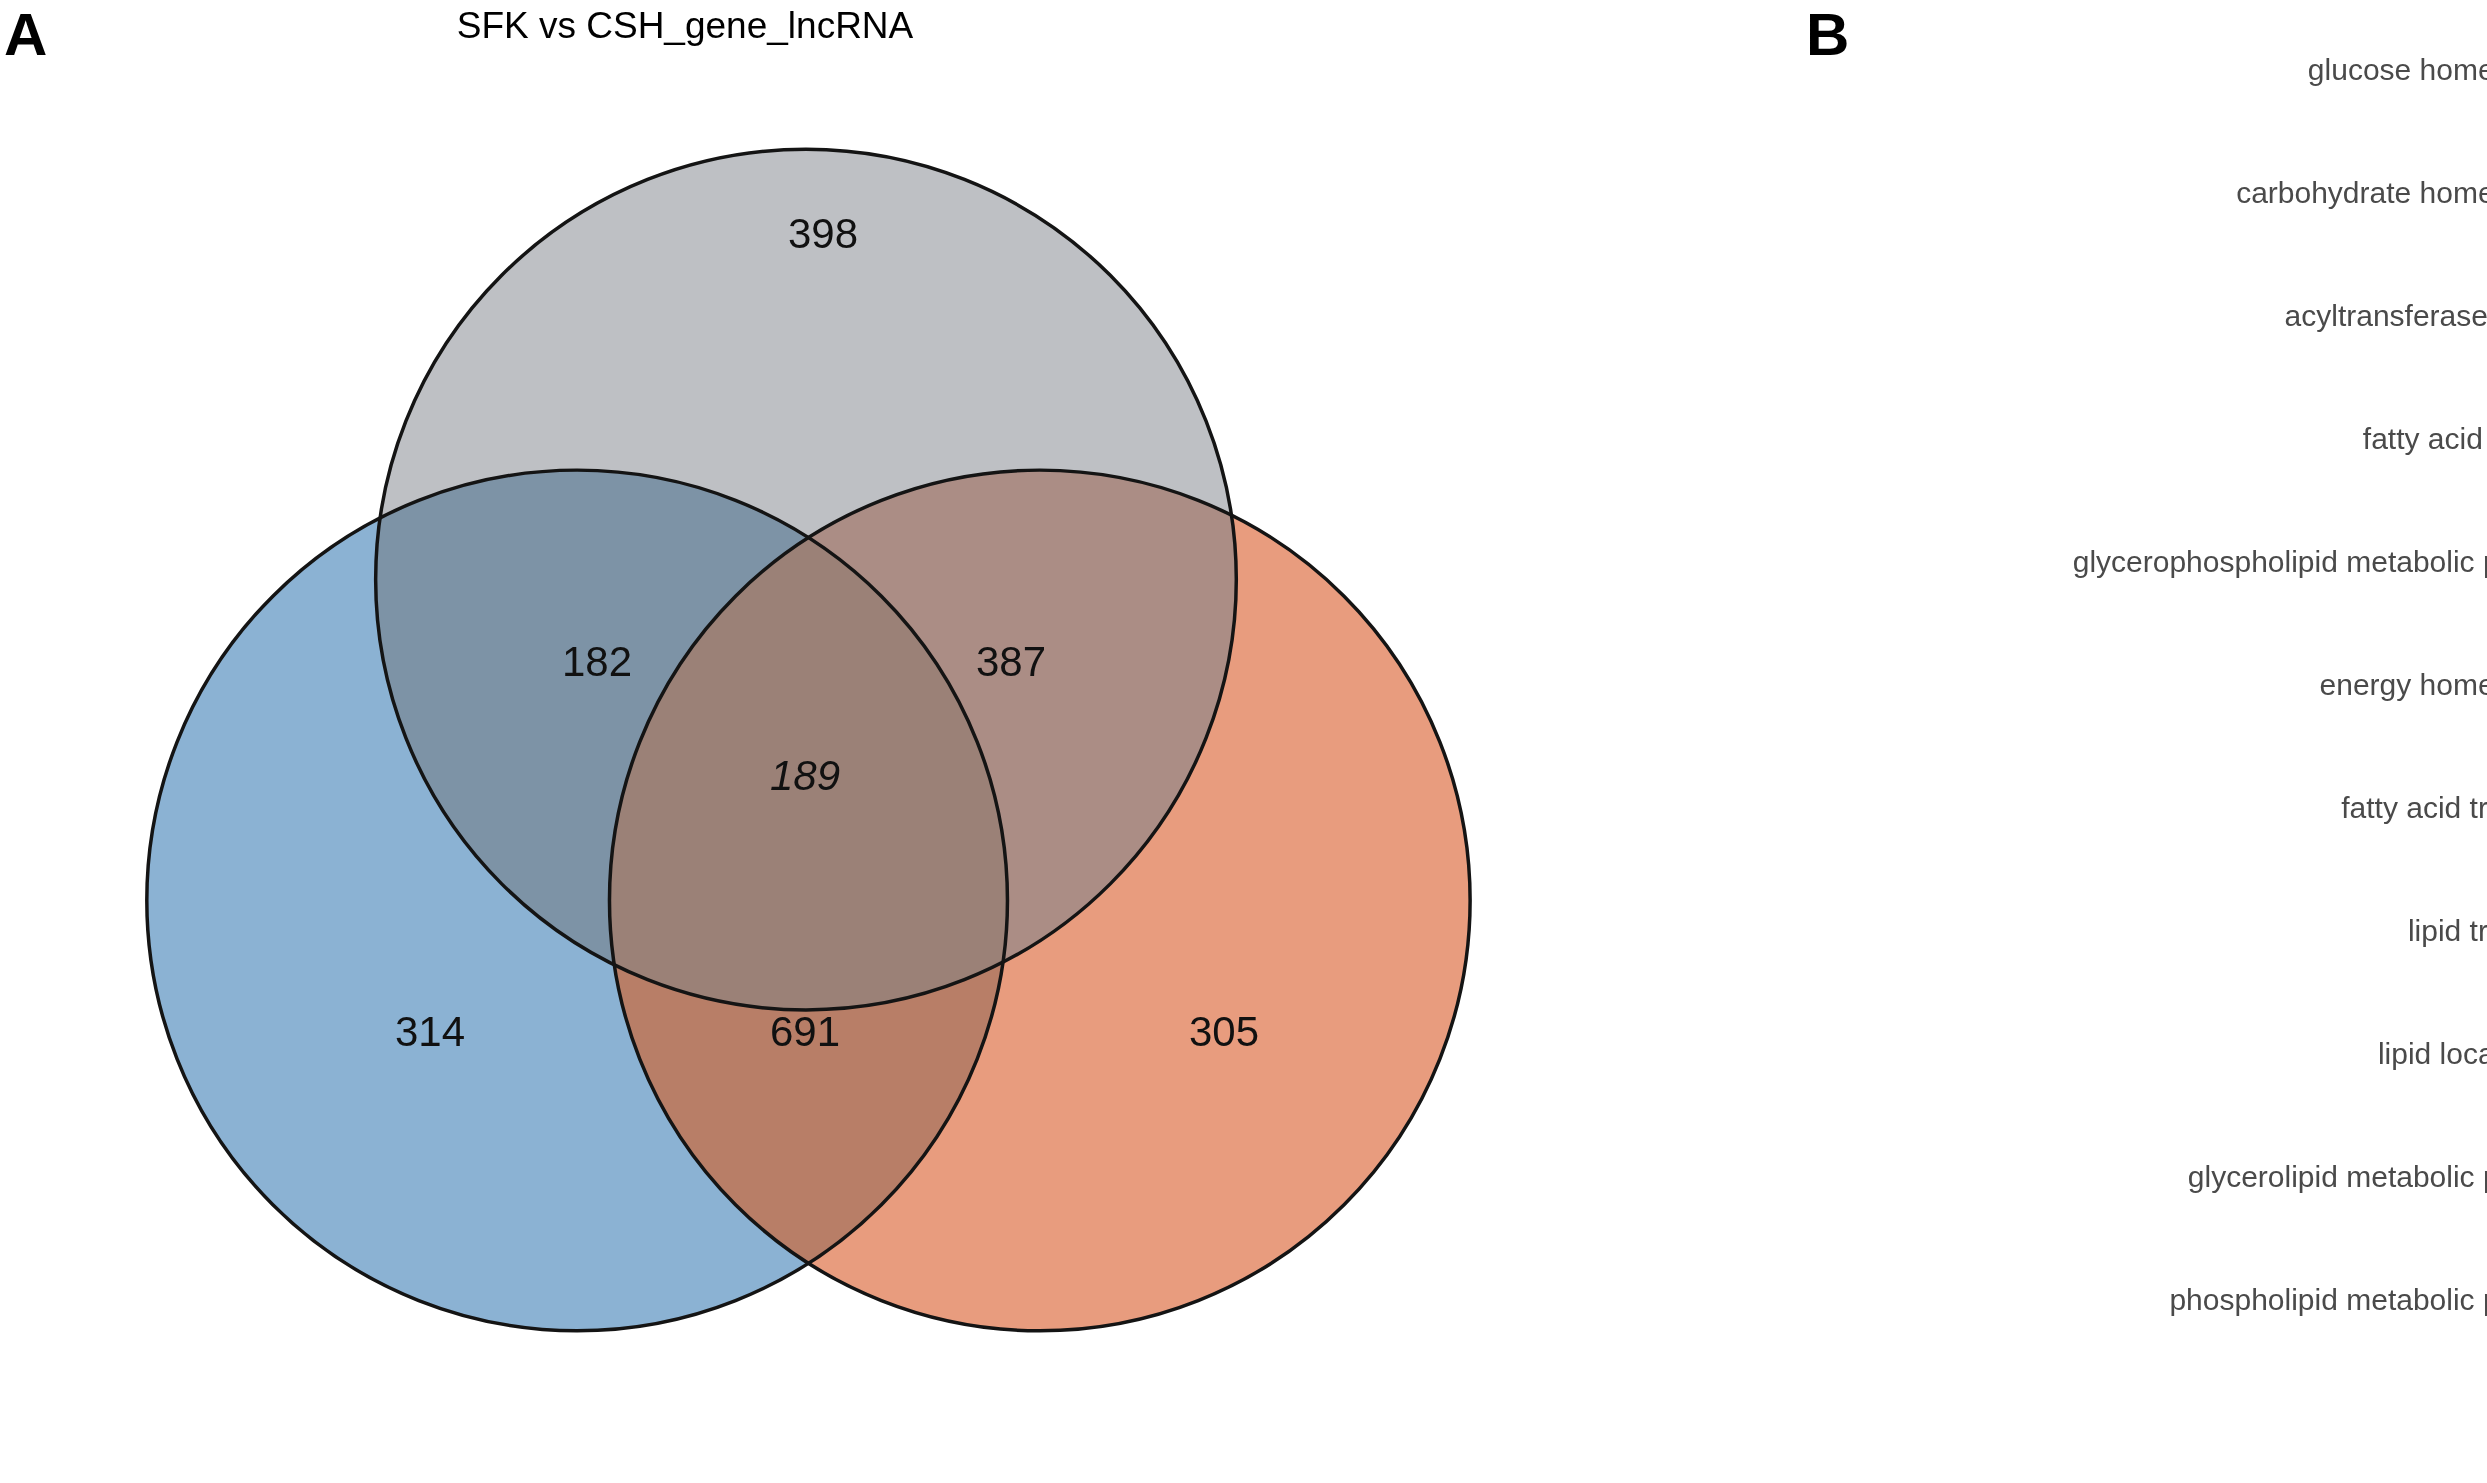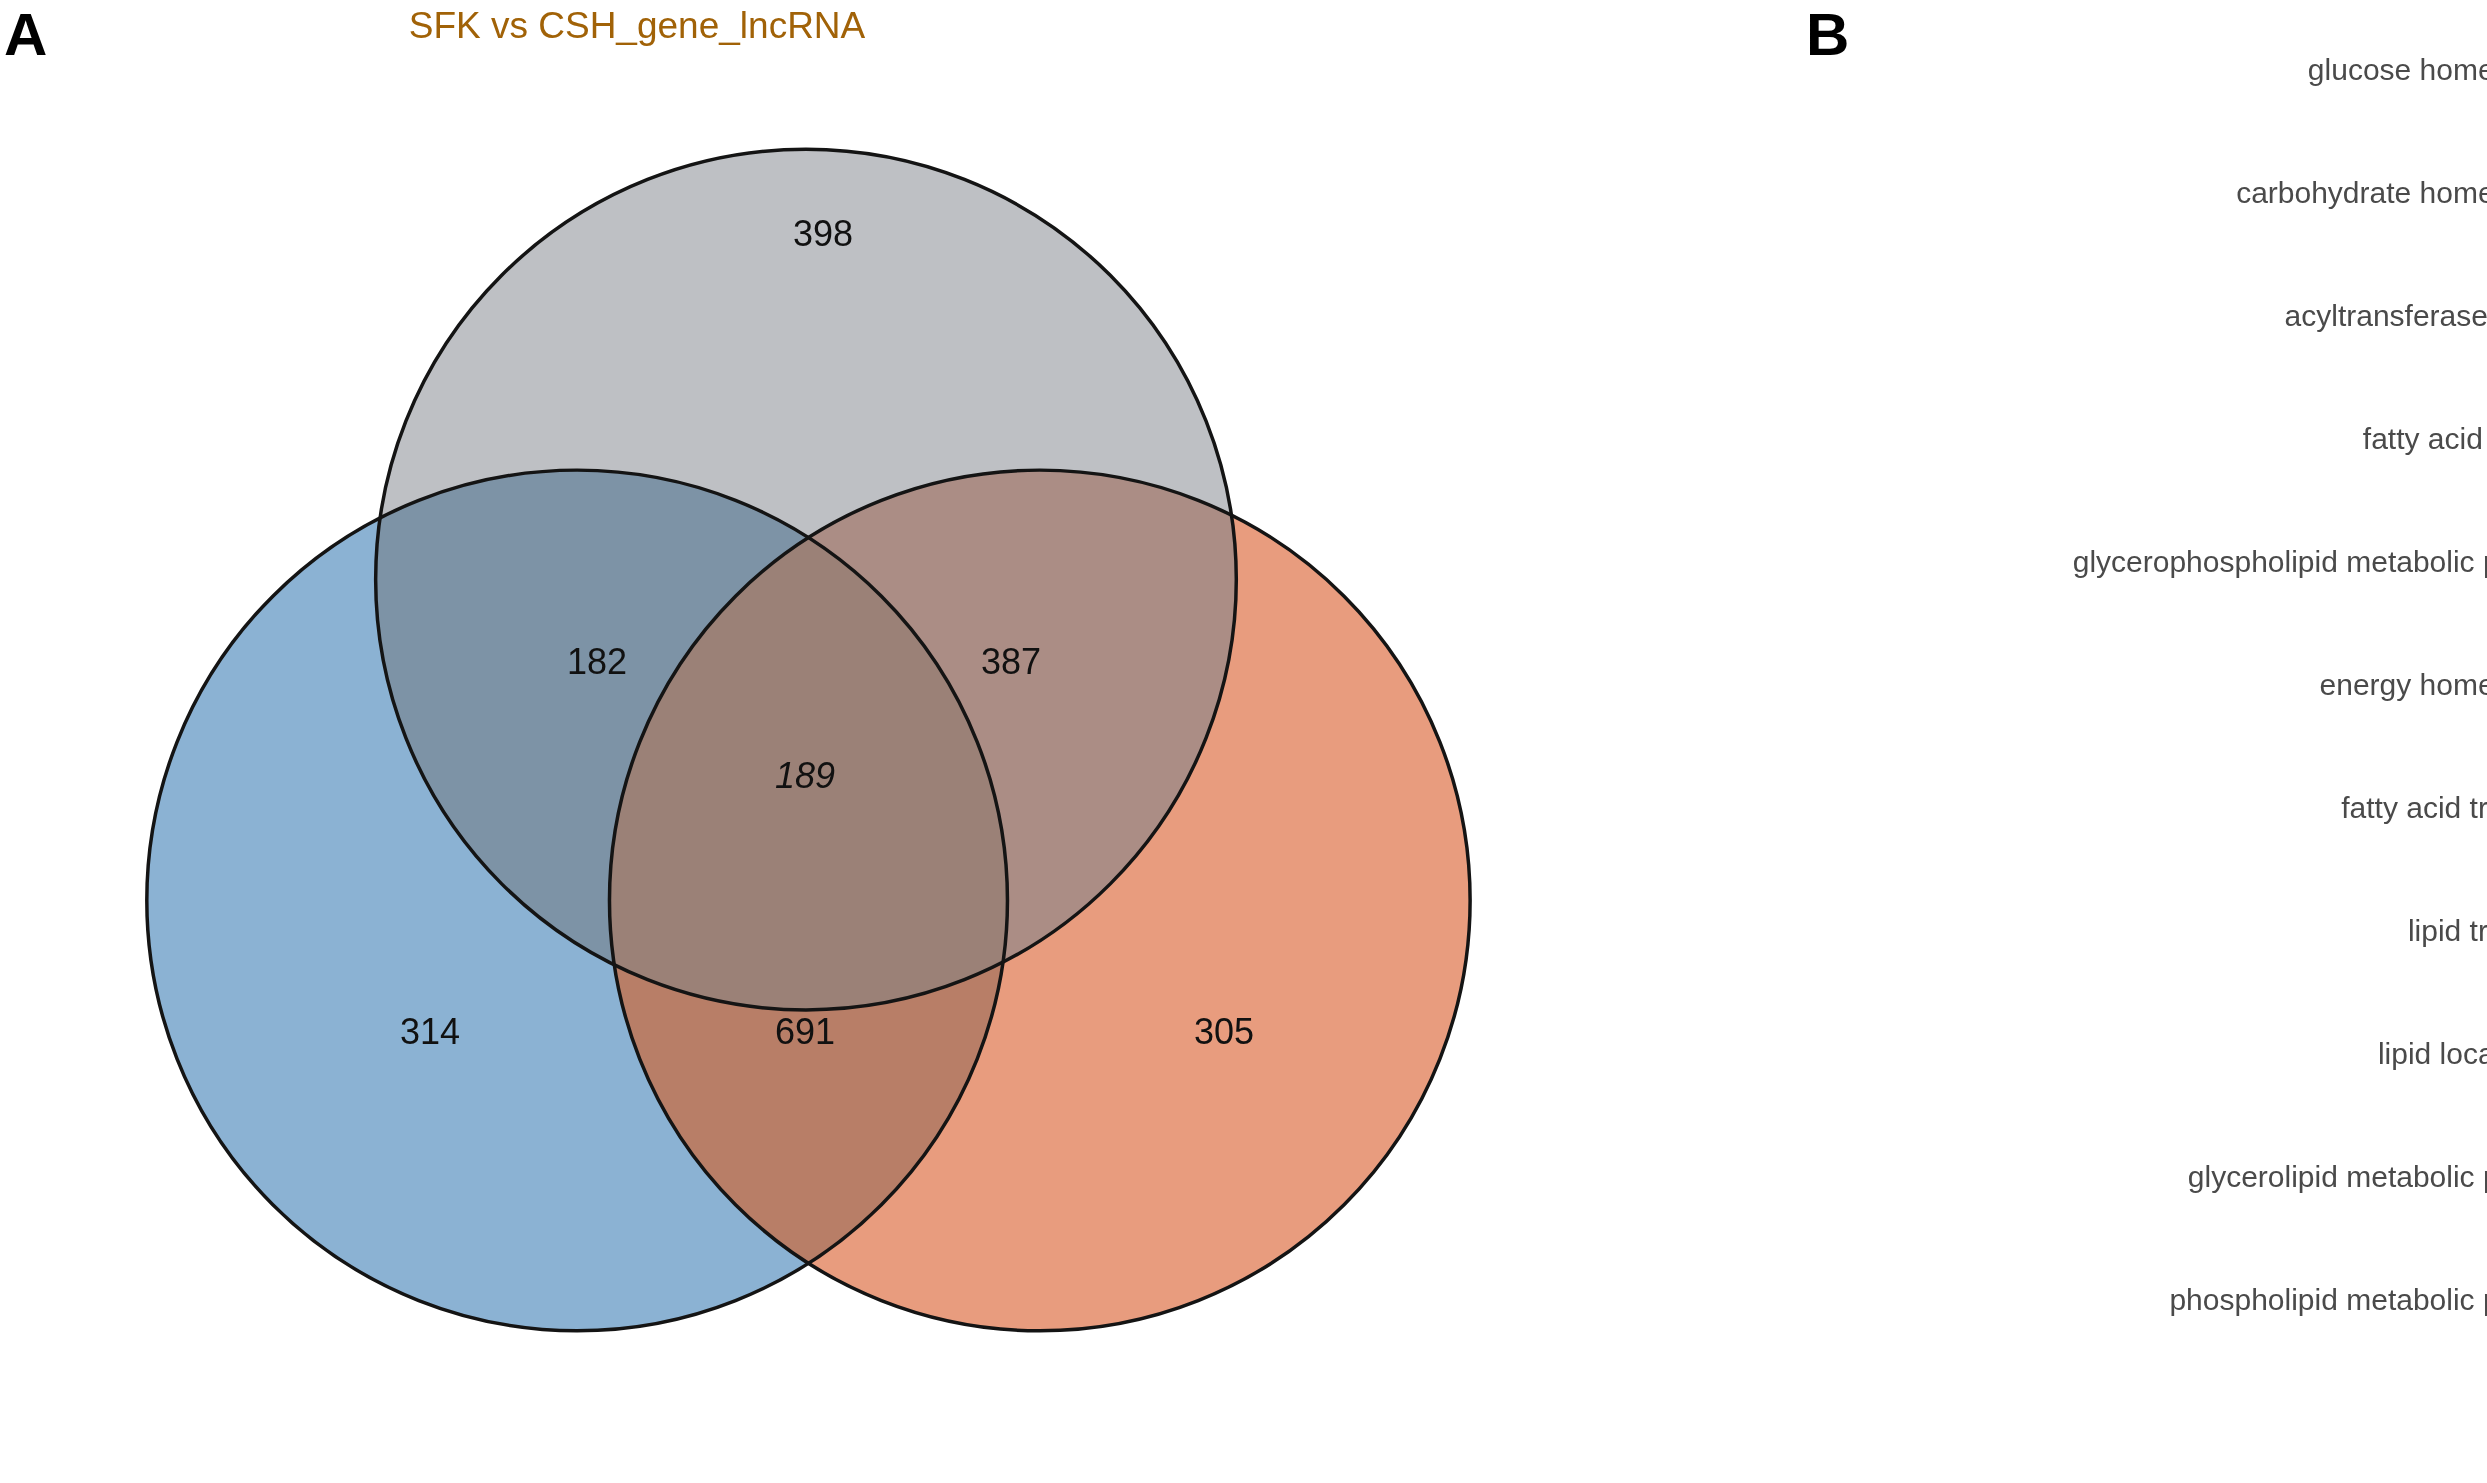--- a/index.html
+++ b/index.html
@@ -9,23 +9,23 @@
 
   .panel{position:absolute;top:0;height:1484px;}
   #panel-a{left:0;width:1801px;}
   #panel-b{left:1801px;width:1808px;}
 
   .panel-letter{position:absolute;font-size:60px;font-weight:bold;color:#000;
                 line-height:1;letter-spacing:0;}
 
   
   #venn-wrap{position:absolute;left:0;top:0;width:1801px;height:1484px;}
-  .venn-title{position:absolute;font-size:37px;color:#a16207;white-space:nowrap;
-              text-align:center;}
-  .venn-count{position:absolute;font-size:36px;color:#111;white-space:nowrap;
+  .venn-title{position:absolute;font-size:37px;color:#000000;white-space:nowrap;
+              text-align:center;margin-left:48px;}
+  .venn-count{position:absolute;font-size:42px;color:#111;white-space:nowrap;
               transform:translate(-50%,-50%);}
 
   .cat-label{position:absolute;font-size:30px;color:#4a4a4a;white-space:nowrap;
              text-align:right;transform:translateY(-50%);}
 
   
   #legend-color{position:absolute;left:1569px;top:199px;}
 
   #legend-size{position:absolute;left:1557px;top:741px;}
 </style>

